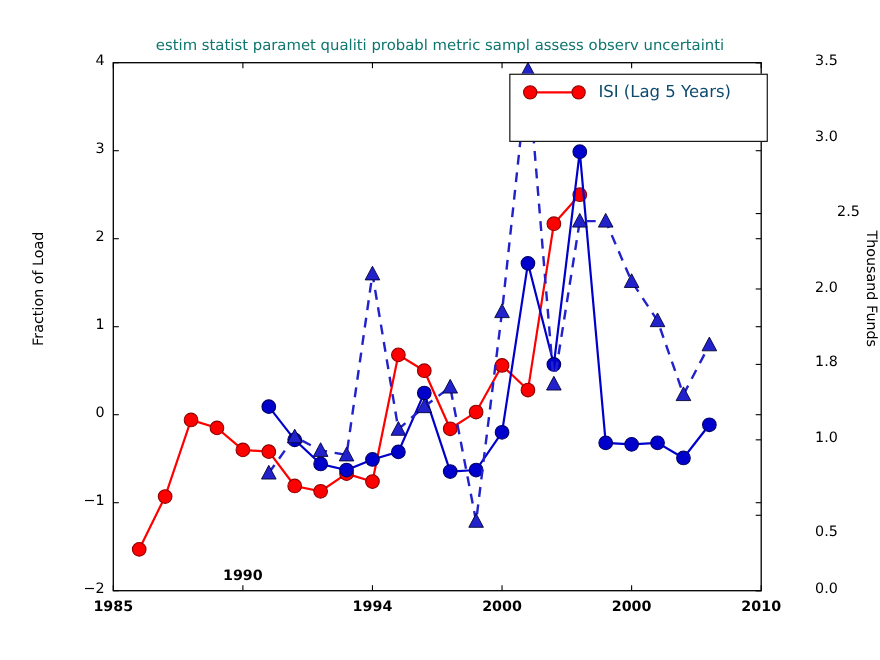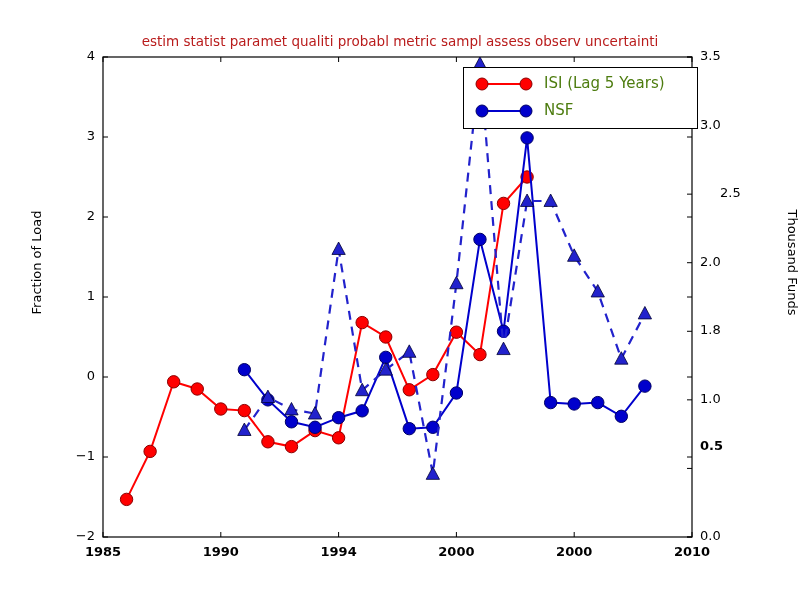--- a/index.html
+++ b/index.html
@@ -5,41 +5,41 @@
   html,body{margin:0;padding:0;}
   body{
     width:800px;height:600px;background:#ffffff;
     font-family:"DejaVu Sans","Liberation Sans",sans-serif;
     overflow:hidden;
   }
   #fig{position:relative;width:800px;height:600px;}
   #plot-svg{position:absolute;left:0;top:0;}
   .ttl{
     position:absolute;left:0;top:33px;width:800px;text-align:center;
-    font-size:13.5px;color:#b91c1c;
+    font-size:13.5px;color:#0f766e;
   }
   .ylab-left{
     position:absolute;left:-64px;top:255px;width:200px;text-align:center;
     font-size:13px;color:#000;transform:rotate(-90deg);
   }
   .ylab-right{
     position:absolute;left:692px;top:255px;width:200px;text-align:center;
     font-size:13px;color:#000;transform:rotate(90deg);
   }
   .tk{position:absolute;font-size:13px;color:#000;white-space:nowrap;}
   .tk-y{text-align:right;width:40px;}
-  .tk-y2{text-align:left;width:44px;}
+  .tk-y2{text-align:left;width:44px;margin-left:41px;}
   .tk-x{text-align:center;width:60px;font-weight:bold;}
   .legend-box{
     position:absolute;left:463px;top:67px;width:235px;height:62px;
     background:#ffffff;border:1px solid #000;box-sizing:border-box;
   }
   .lg-row{position:absolute;left:0;width:235px;height:26px;}
   .lg-swatch{position:absolute;left:8px;top:0;width:66px;height:26px;}
-  .lg-txt{position:absolute;left:80px;top:3px;font-size:15px;color:#4d7c0f;white-space:nowrap;}
+  .lg-txt{position:absolute;left:80px;top:3px;font-size:15px;color:#0c4a6e;white-space:nowrap;}
 </style>
 </head>
 <body>
 
 <div id="fig">
 
   <svg id="plot-svg" width="800" height="600">
       <rect x="103" y="57" width="589" height="480" fill="#ffffff" stroke="#000000" stroke-width="1.2"></rect>
       <line x1="103" y1="537" x2="108" y2="537" stroke="#000" stroke-width="1"></line>
       <line x1="692" y1="537" x2="687" y2="537" stroke="#000" stroke-width="1"></line>
@@ -149,49 +149,41 @@
       <div class="tk tk-y" style="left: 55px; top: 528px;">−2</div>
       <div class="tk tk-y" style="left: 55px; top: 448px;">−1</div>
       <div class="tk tk-y" style="left: 55px; top: 368px;">0</div>
       <div class="tk tk-y" style="left: 55px; top: 288px;">1</div>
       <div class="tk tk-y" style="left: 55px; top: 208px;">2</div>
       <div class="tk tk-y" style="left: 55px; top: 128px;">3</div>
       <div class="tk tk-y" style="left: 55px; top: 48px;">4</div>
     </div>
   <div id="ticks-y2">
       <div class="tk tk-y2" style="left: 700px; top: 528px;">0.0</div>
-      <div class="tk tk-y2" style="left: 700px; top: 438px; font-weight: bold;">0.5</div>
+      <div class="tk tk-y2" style="left: 700px; top: 476px;">0.5</div>
       <div class="tk tk-y2" style="left: 700px; top: 390.857px;">1.0</div>
       <div class="tk tk-y2" style="left: 700px; top: 322.286px;">1.8</div>
       <div class="tk tk-y2" style="left: 700px; top: 253.714px;">2.0</div>
       <div class="tk tk-y2" style="left: 720px; top: 185.143px;">2.5</div>
       <div class="tk tk-y2" style="left: 700px; top: 116.571px;">3.0</div>
       <div class="tk tk-y2" style="left: 700px; top: 48px;">3.5</div>
     </div>
   <div id="ticks-x">
       <div class="tk tk-x" style="left: 73px; top: 544px;">1985</div>
-      <div class="tk tk-x" style="left: 190.8px; top: 544px;">1990</div>
+      <div class="tk tk-x" style="left: 190.8px; top: 516px;">1990</div>
       <div class="tk tk-x" style="left: 308.6px; top: 544px;">1994</div>
       <div class="tk tk-x" style="left: 426.4px; top: 544px;">2000</div>
       <div class="tk tk-x" style="left: 544.2px; top: 544px;">2000</div>
       <div class="tk tk-x" style="left: 662px; top: 544px;">2010</div>
     </div>
 
   <div class="legend-box">
     <div class="lg-row" style="top:3px">
       <svg class="lg-swatch">
         <line x1="6" y1="13" x2="58" y2="13" stroke="#ff0000" stroke-width="2.2"></line>
         <circle cx="10" cy="13" r="6" fill="#ff0000" stroke="#8b0000" stroke-width="1"></circle>
         <circle cx="54" cy="13" r="6" fill="#ff0000" stroke="#8b0000" stroke-width="1"></circle>
       </svg>
       <span class="lg-txt">ISI (Lag 5 Years)</span>
     </div>
-    <div class="lg-row" style="top:30px">
-      <svg class="lg-swatch">
-        <line x1="6" y1="13" x2="58" y2="13" stroke="#0000cc" stroke-width="2.2"></line>
-        <circle cx="10" cy="13" r="6" fill="#0000cc" stroke="#000066" stroke-width="1"></circle>
-        <circle cx="54" cy="13" r="6" fill="#0000cc" stroke="#000066" stroke-width="1"></circle>
-      </svg>
-      <span class="lg-txt">NSF</span>
-    </div>
   </div>
 
 </div>
 
 </body></html>

